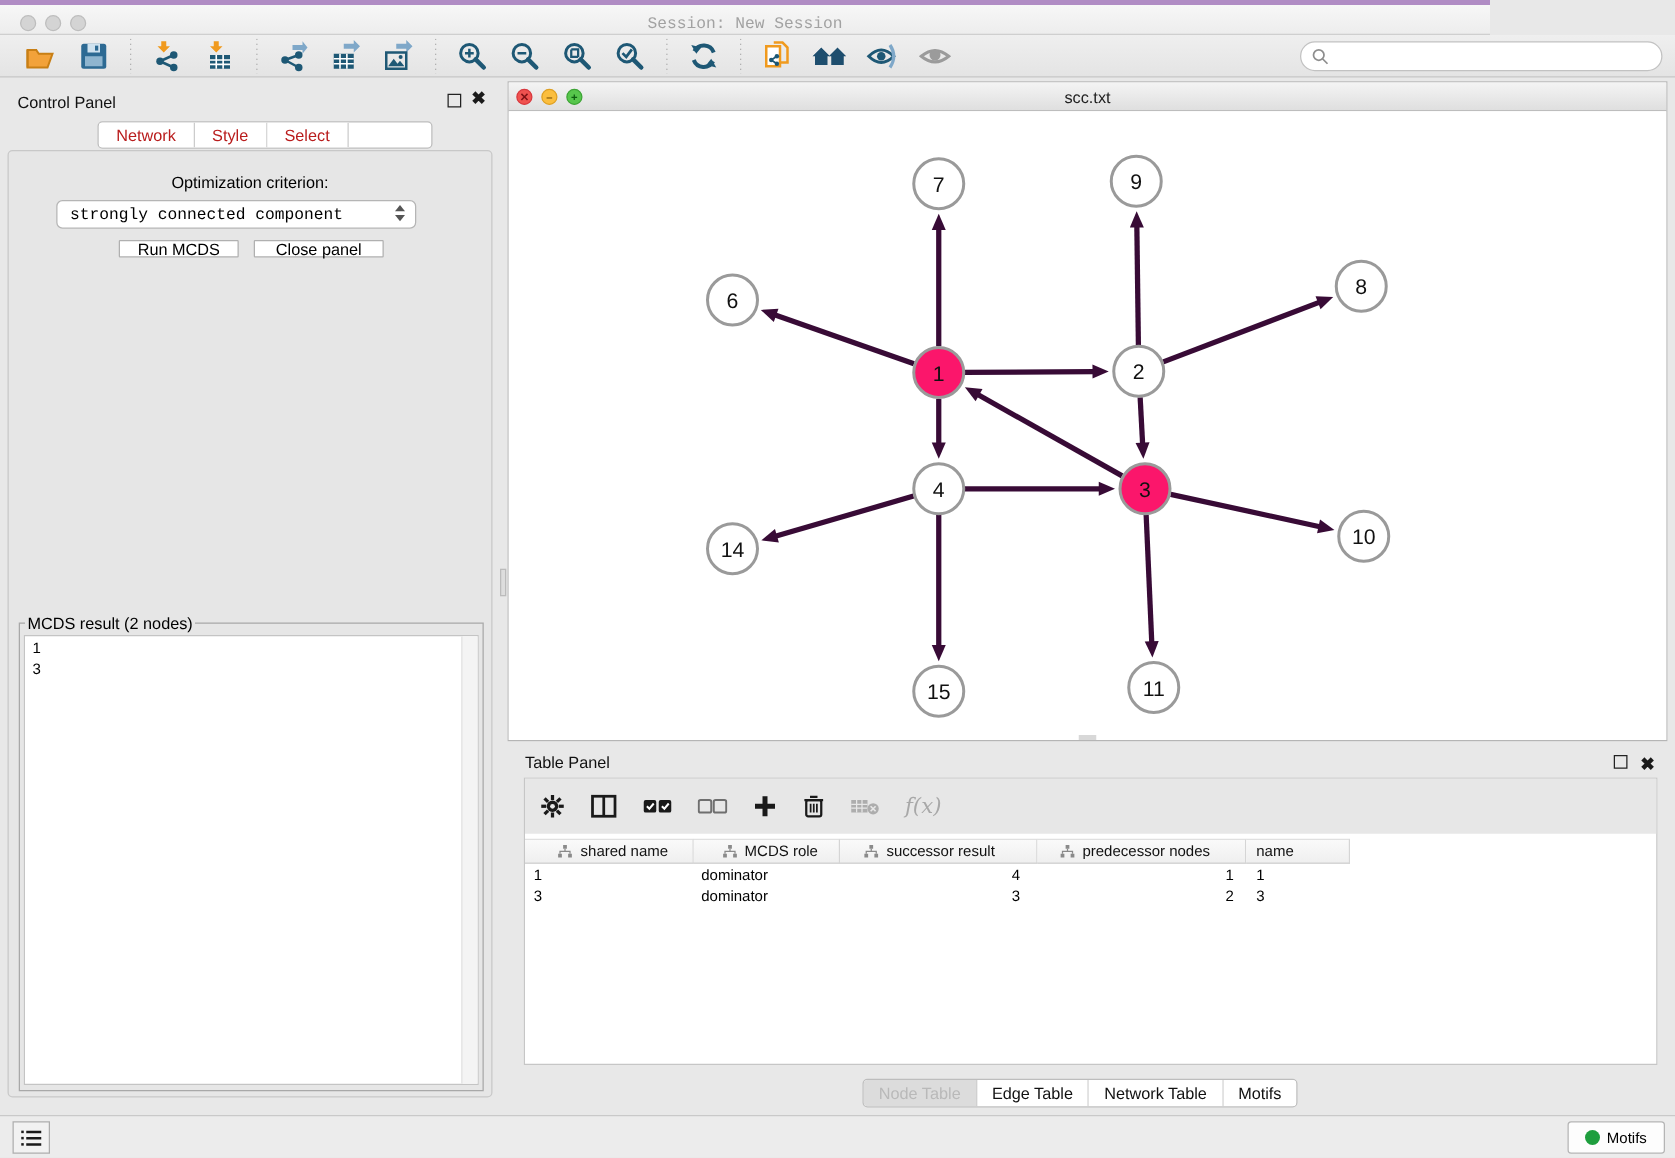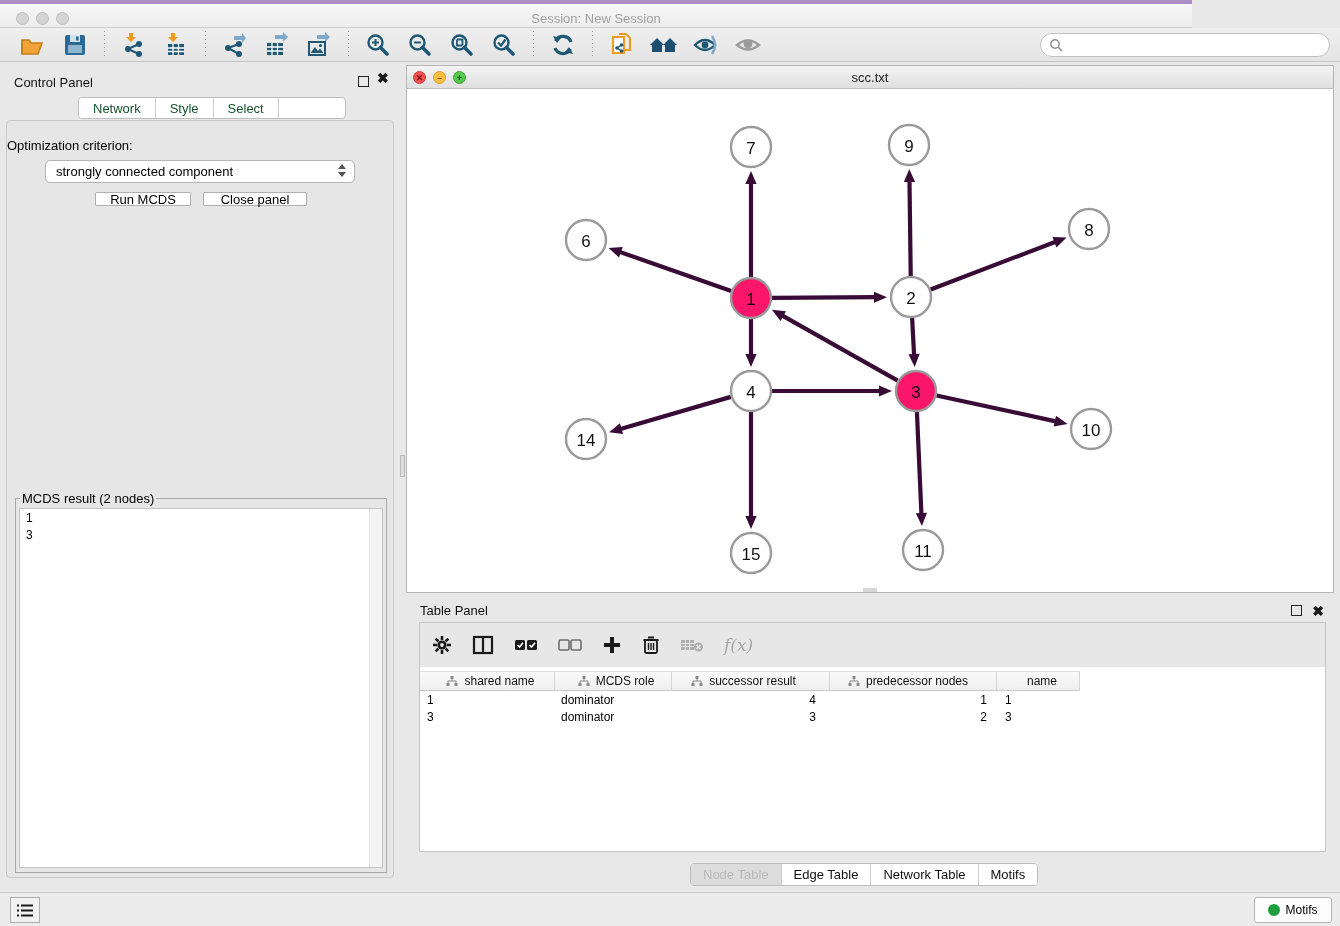--- a/index.html
+++ b/index.html
@@ -3,21 +3,21 @@
 <meta charset="utf-8">
 <style>
   * { margin:0; padding:0; box-sizing:border-box; }
   html,body { width:1340px; height:926px; overflow:hidden;
     font-family:"Liberation Sans", sans-serif; background:#E8E8E8; }
   .abs { position:absolute; }
 
   
   #titlebar { position:absolute; left:0; top:0; width:1192px; height:28px;
     background:linear-gradient(#F7F7F7,#EDEDED); border-top:4px solid #B08CC4;
-    border-bottom:1px solid #CFCFCF; }
+    border-bottom:1px solid #CFCFCF;font-family:Liberation Mono, monospace; }
   #titlebar .tl { position:absolute; top:8px; width:13px; height:13px; border-radius:50%;
     background:#D4D4D4; border:1px solid #BDBDBD; }
   #app-title { position:absolute; left:0; right:0; top:7px; text-align:center;
     font-size:13px; color:#A2A2A2; }
 
   
   #main-toolbar { position:absolute; left:0; top:28px; width:1340px; height:34px;
     background:linear-gradient(#EFEFEF,#E4E4E4); border-bottom:1px solid #C6C6C6;
     display:flex; align-items:center; padding-left:12px; }
   .tb-btn { width:30px; height:28px; display:flex; align-items:center; justify-content:center;
@@ -32,29 +32,29 @@
 
   
   #control-panel { position:absolute; left:0; top:65px; width:400px; height:815px; }
   .panel-title { font-size:13px; color:#111; }
   #cp-header { position:absolute; left:14px; top:8px; }
   .float-ico { width:11px; height:11px; border:1.5px solid #222; display:inline-block; }
   .close-ico { font-size:14px; font-weight:bold; color:#1A1A1A; line-height:11px; }
   #cp-tabs { position:absolute; left:78px; top:32px; height:22px; display:flex;
     border:1px solid #BDBDBD; border-radius:4px; overflow:hidden; background:#FFF; }
   .cp-tab { padding:0 14px; font-size:13px; display:flex; align-items:center;
-    border-right:1px solid #CCC; background:#FFF; color:#14532d; }
+    border-right:1px solid #CCC; background:#FFF; color:#b91c1c; }
   .cp-tab:last-child { border-right:none; }
   .cp-tab.active { background:#DEDEDE; color:#ADADAD;margin-top:28px; }
   #cp-body { position:absolute; left:6px; top:55px; width:388px; height:758px;
     background:#E6E6E6; border:1px solid #C8C8C8; border-radius:4px; }
-  #criterion-label { position:absolute; left:0; right:0; top:17px; font-size:13px; }
-  #criterion-select { position:absolute; left:38px; top:39px; width:310px; height:23px;
+  #criterion-label { position:absolute; left:0; right:0; top:17px; text-align:center; font-size:13px; }
+  #criterion-select { position:absolute; left:38px; top:39px; width:288px; height:23px;
     background:#FFF; border:1px solid #B5B5B5; border-radius:5px;
-    display:flex; align-items:center; padding-left:10px; font-size:13px; }
+    display:flex; align-items:center; padding-left:10px; font-size:13px;font-family:Liberation Mono, monospace; }
   .stepper { position:absolute; right:8px; top:3px; display:flex; flex-direction:column; align-items:center; }
   .stepper .up { width:0;height:0;border-left:4px solid transparent;border-right:4px solid transparent;
     border-bottom:5px solid #555; margin-bottom:3px;}
   .stepper .dn { width:0;height:0;border-left:4px solid transparent;border-right:4px solid transparent;
     border-top:5px solid #555;}
   .cp-btn { position:absolute; top:71px; height:14px; background:#FFF; border:1px solid #B0B0B0;
     border-radius:1px; font-size:13px; display:flex; align-items:center; justify-content:center; }
   #run-btn { left:88px; width:96px; }
   #closepanel-btn { left:196px; width:104px; }
   #mcds-fieldset { position:absolute; left:8px; top:370px; width:372px; height:382px;
@@ -477,21 +477,21 @@
           </div>
         <div class="hdr-cell c3" style="justify-content:center">
           <svg width="12" height="11" viewBox="0 0 12 11">
               <rect x="4.5" y="0" width="3" height="3" fill="#8A8A8A"></rect>
               <rect x="0.5" y="7" width="3" height="3" fill="#8A8A8A"></rect>
               <rect x="8.5" y="7" width="3" height="3" fill="#8A8A8A"></rect>
               <path d="M6 3 V5 M2 7 V5 H10 V7" stroke="#8A8A8A" fill="none"></path>
             </svg>
           <span>predecessor nodes</span>
           </div>
-        <div class="hdr-cell c4" style="justify-content:center">
+        <div class="hdr-cell c4" style="justify-content:flex-start">
           <span>name</span>
           </div>
       </div>
       <div class="data-row">
         <div class="cell c0">1</div>
         <div class="cell c1">dominator</div>
         <div class="cell c2">4</div>
         <div class="cell c3">1</div>
         <div class="cell c4">1</div>
       </div>

